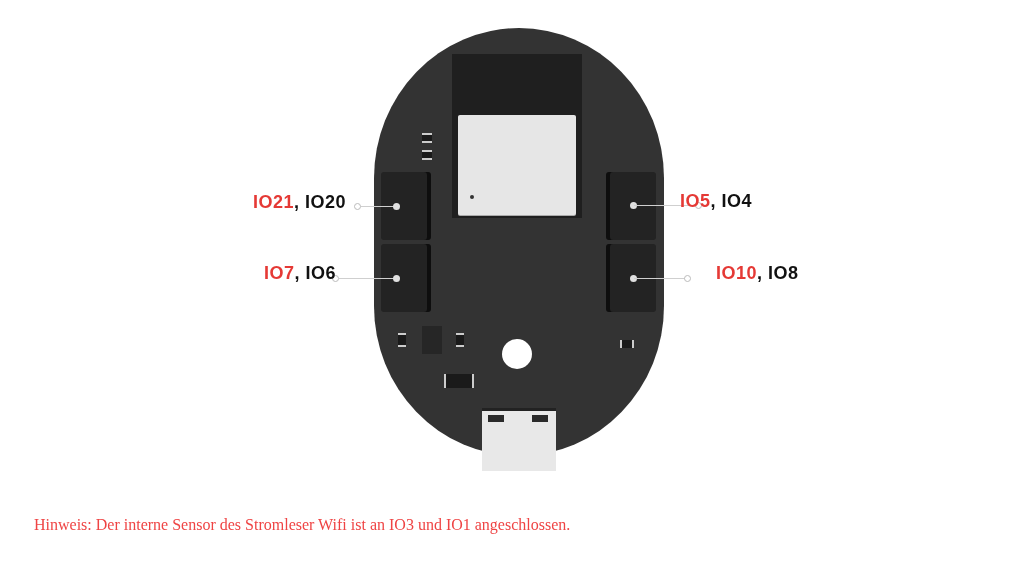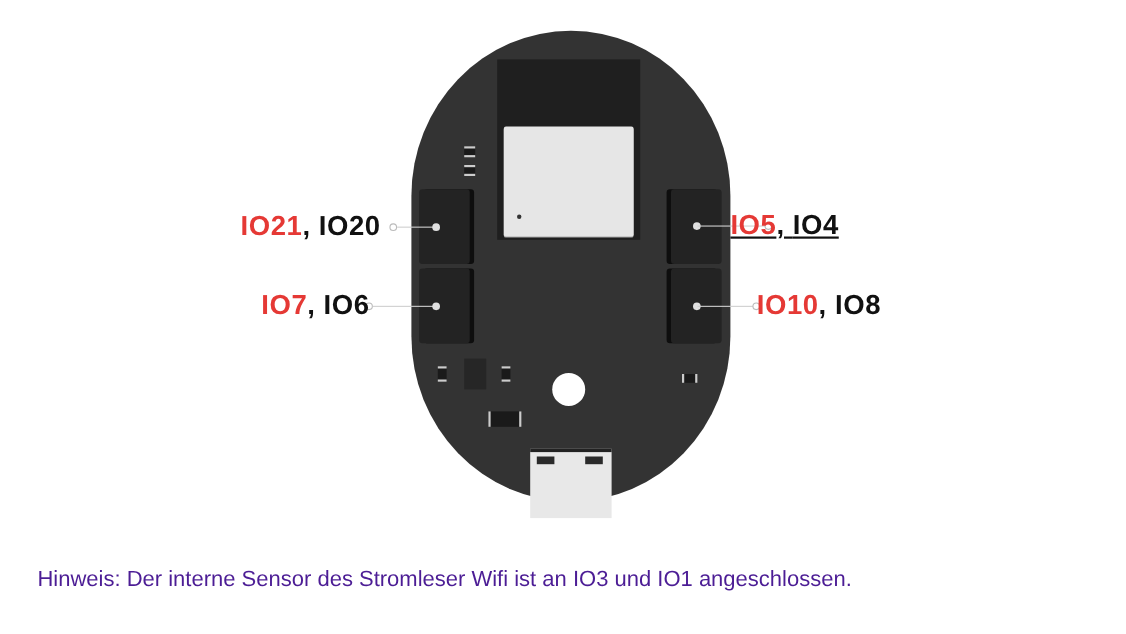--- a/index.html
+++ b/index.html
@@ -13,23 +13,23 @@
   .pad.r{box-shadow:-4px 0 0 #0e0e0e;}
   .pin-dot{position:absolute;width:7px;height:7px;border-radius:50%;background:#e0e0e0;}
   .leader{position:absolute;height:1px;background:#cfcfcf;}
   .leader-end{position:absolute;width:5px;height:5px;border:1px solid #bbb;border-radius:50%;background:#fff;}
   .smd{position:absolute;background:#1a1a1a;border-left:2px solid #ccc;border-right:2px solid #ccc;}
   .smd.v{border-left:none;border-right:none;border-top:2px solid #ccc;border-bottom:2px solid #ccc;}
   .hole{position:absolute;left:502px;top:339px;width:30px;height:30px;border-radius:50%;background:#fff;}
   .ic{position:absolute;left:422px;top:326px;width:20px;height:28px;background:#262626;}
   .usb{position:absolute;left:482px;top:408px;width:74px;height:60px;background:#e8e8e8;border-top:3px solid #222;}
   .usb-notch{position:absolute;top:4px;width:16px;height:7px;background:#2a2a2a;}
-  .label{position:absolute;font-family:"Liberation Sans","DejaVu Sans",sans-serif;font-weight:bold;font-size:25px;color:#111;white-space:nowrap;letter-spacing:0.5px;}
+  .label{position:absolute;font-family:"Liberation Sans","DejaVu Sans",sans-serif;font-weight:bold;font-size:18px;color:#111;white-space:nowrap;letter-spacing:0.5px;}
   .label .red{color:#e53935;}
-  .note{position:absolute;left:34px;top:516px;font-family:Liberation Sans, sans-serif;font-size:20px;color:#4c1d95;white-space:nowrap;}
+  .note{position:absolute;left:34px;top:516px;font-family:Liberation Serif, serif;font-size:16px;color:#ef4444;white-space:nowrap;}
 </style>
 </head>
 <body>
 
 <div class="board"></div>
 <div class="shield"></div>
 <div class="chip">
     <div class="chip-dot"></div>
   </div>
 
@@ -65,20 +65,20 @@
 <div class="pin-dot" style="left:630px;top:275px;"></div>
 <div class="leader" style="left:634px;top:278px;width:52px;"></div>
 <div class="leader-end" style="left:684px;top:275px;"></div>
 
 <div class="label" style="right:678px;top:192px;">
   <span class="red">IO21</span><span>, </span><span>IO20</span>
 </div>
 <div class="label" style="right:688px;top:263px;">
   <span class="red">IO7</span><span>, </span><span>IO6</span>
 </div>
-<div class="label" style="left:664px;top:191px;text-decoration:underline;">
+<div class="label" style="left:680px;top:191px;">
   <span class="red">IO5</span><span>, </span><span>IO4</span>
 </div>
-<div class="label" style="left:688px;top:263px;">
+<div class="label" style="left:716px;top:263px;">
   <span class="red">IO10</span><span>, </span><span>IO8</span>
 </div>
 
 <div class="note">Hinweis: Der interne Sensor des Stromleser Wifi ist an IO3 und IO1 angeschlossen.</div>
 
 </body></html>

